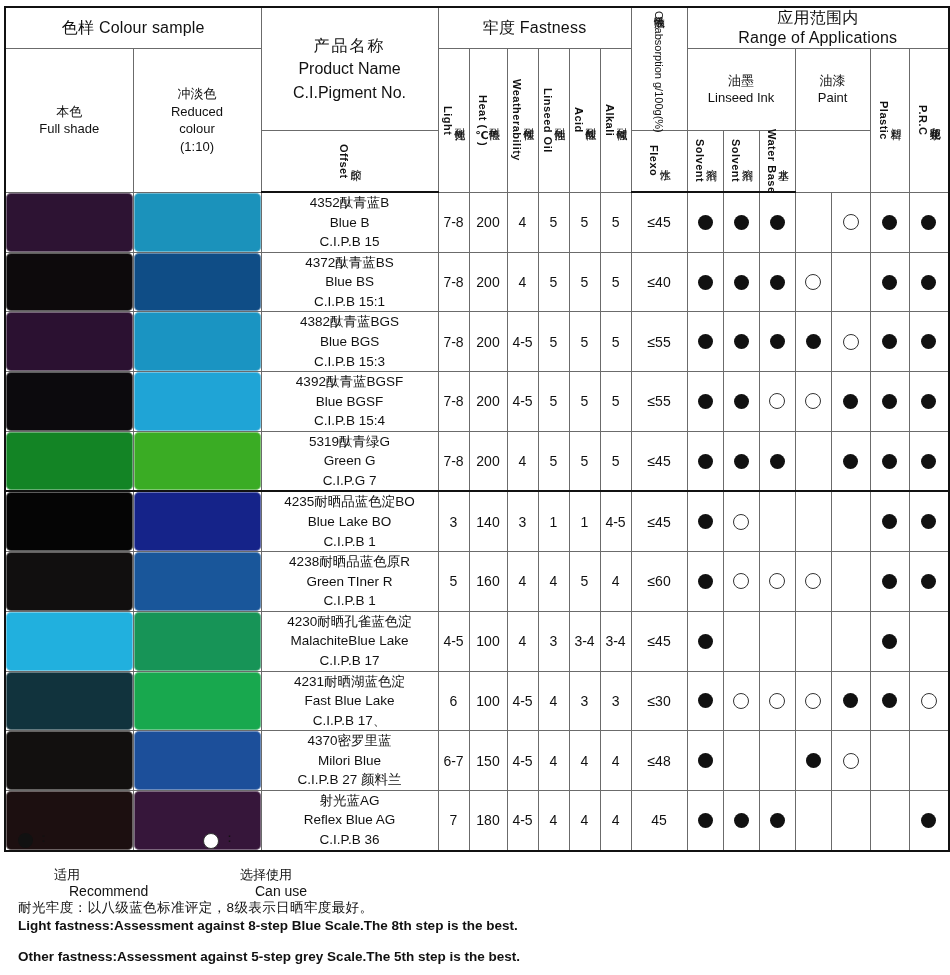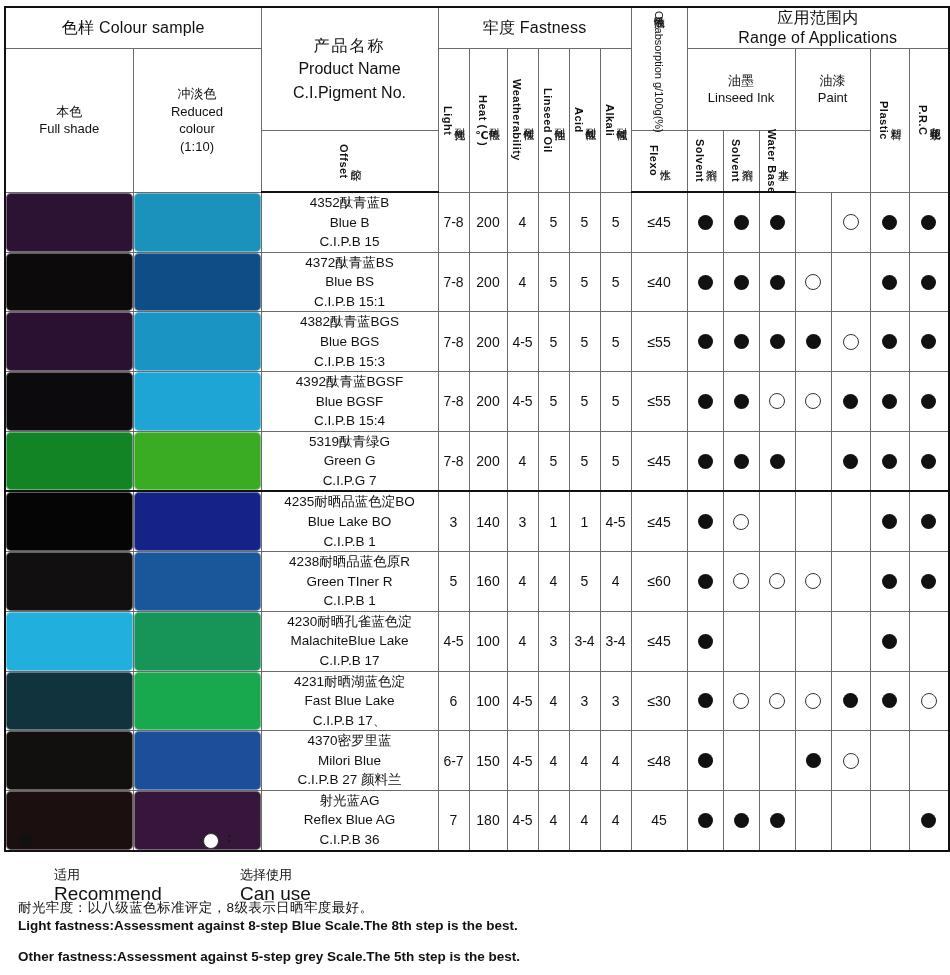--- a/index.html
+++ b/index.html
@@ -137,21 +137,21 @@
     width:520px;
     font-size:13px;
   }
   .legend-row{display:flex;align-items:flex-start;gap:0;}
   .leg-item{display:flex;align-items:flex-start;}
   .leg-item.first{width:185px;}
   .leg-mark{padding-top:1px;margin-right:4px;}
   .leg-colon{margin-right:4px;font-size:13px;line-height:1.15;}
   .leg-txt{line-height:1.2;font-size:13px;}
   .leg-txt .cn{display:block;margin-top:36px;}
-  .leg-txt .en{display:block;font-size:19px;}
+  .leg-txt .en{display:block;font-size:14px;margin-left:15px;}
 
   .notes{
     position:absolute;
     left:18px;top:893px;
     width:900px;
     font-size:13.5px;
     line-height:1.35;
   }
   .note-blk{margin-bottom:13px;}
   .note-blk .cn{display:block;font-size:13.5px;letter-spacing:.4px;}

